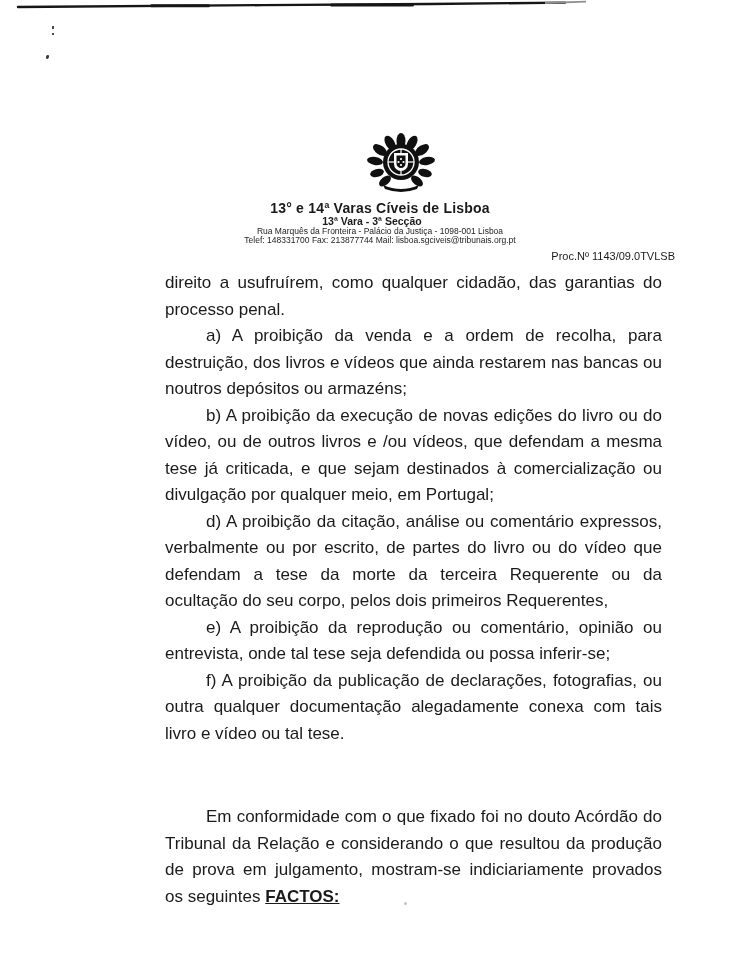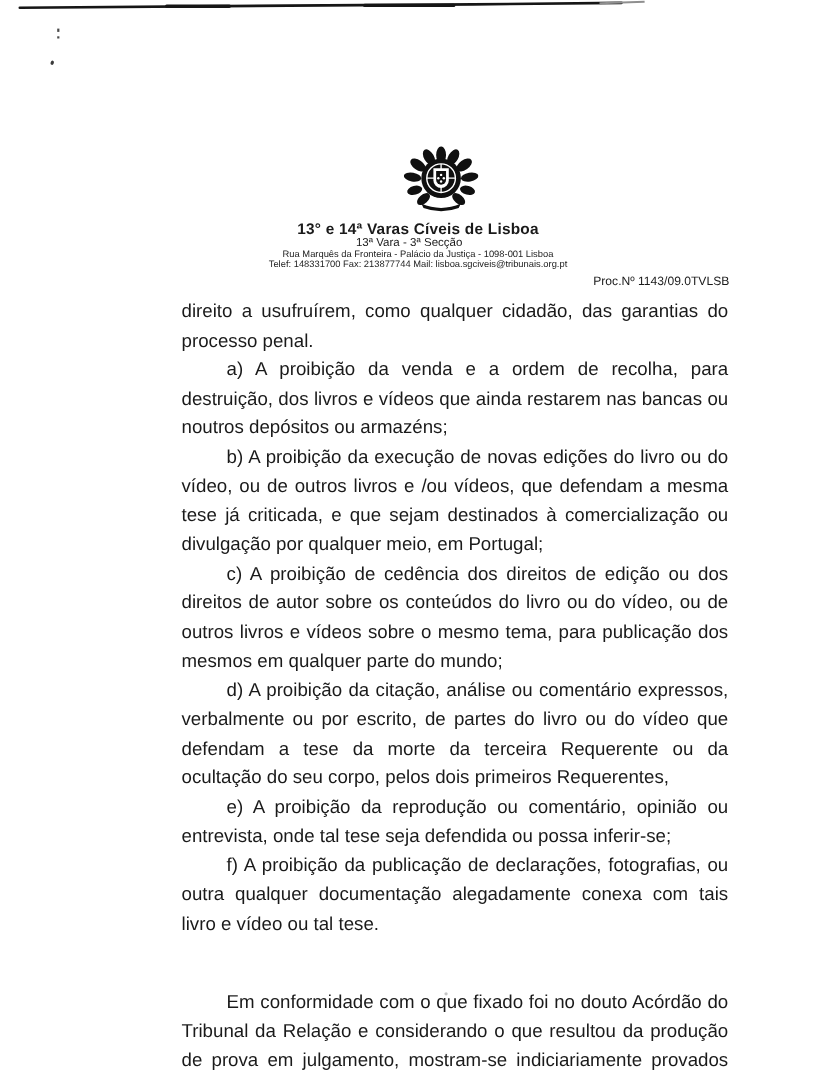--- a/index.html
+++ b/index.html
@@ -19,39 +19,39 @@
   .speck { position: absolute; background: #4a4a4a; }
   .speck.a { left: 52px; top: 26px; width: 2px; height: 3px; }
   .speck.b { left: 52px; top: 33px; width: 2px; height: 2px; }
   .speck.c { left: 46px; top: 55px; width: 3px; height: 4px; border-radius: 50%; background: #3a3a3a; transform: rotate(20deg); }
   .speck.d { left: 404px; top: 902px; width: 3px; height: 3px; background: #c4c4c4; border-radius: 50%; }
 
   
   .header { position: absolute; top: 0; left: 30px; width: 700px; text-align: center; }
   .emblem { position: absolute; top: 133px; left: 50%; margin-left: -13px; width: 68px; height: 60px; }
   .court-title   { position: absolute; top: 200px; left: 0; right: 0; font-size: 14px;   font-weight: bold; letter-spacing: 0.2px; }
-  .court-section { position: absolute; top: 215px; left: 0; right: 16px; font-size: 10.5px; font-weight: normal; }
+  .court-section { position: absolute; top: 215px; left: 0; right: 16px; font-size: 10.5px; font-weight: bold; }
   .court-address { position: absolute; top: 226px; left: 0; right: 0; font-size: 8.5px;  color: #222; }
   .court-contact { position: absolute; top: 235px; left: 0; right: 0; font-size: 8.5px;  color: #222; }
 
-  .proc-number { position: absolute; top: 250px; left: 0; width: 663px; text-align: right; font-size: 11px; }
+  .proc-number { position: absolute; top: 250px; left: 12px; width: 663px; text-align: right; font-size: 11px; }
 
   
   .content {
     position: absolute;
     top: 270px;
     left: 165px;
     width: 497px;
     font-size: 17px;
     line-height: 26.5px;
     text-align: justify;
   }
   .content p { margin: 0; }
   .content p.indent { text-indent: 41px; }
-  .content p.closing { margin-top: 45px; }
+  .content p.closing { margin-top: 57px; }
   .factos { font-weight: bold; text-decoration: underline; }
 </style>
 </head>
 <body>
 
 <div class="page">
 
   <svg class="scan-top" viewBox="0 0 750 14">
     <path d="M18,7 C120,5 300,5.5 430,4 C500,3.2 550,2.8 565,2.6" stroke="#161616" stroke-width="2.4" fill="none" stroke-linecap="round"></path>
     <rect x="150" y="4.2" width="60" height="3" rx="1.5" fill="#161616"></rect>
@@ -97,20 +97,19 @@
     <div class="court-address">Rua Marquês da Fronteira - Palácio da Justiça - 1098-001 Lisboa</div>
     <div class="court-contact">Telef: 148331700   Fax: 213877744 Mail: lisboa.sgciveis@tribunais.org.pt</div>
   </div>
 
   <div class="proc-number">Proc.Nº 1143/09.0TVLSB</div>
 
   <div class="content">
     <p>direito a usufruírem, como qualquer cidadão, das garantias do processo penal.</p>
     <p class="indent">a)  A proibição da venda e a ordem de recolha, para destruição, dos livros e vídeos que ainda restarem nas bancas ou noutros depósitos ou armazéns;</p>
     <p class="indent">b)  A proibição da execução de novas edições do livro ou do vídeo, ou de outros livros e /ou vídeos, que defendam a mesma tese já criticada, e que sejam destinados à comercialização ou divulgação por qualquer meio, em Portugal;</p>
-    <p class="indent">c)  A proibição de cedência dos direitos de edição ou dos direitos de autor sobre os conteúdos do livro ou do vídeo, ou de outros livros e vídeos sobre o mesmo tema, para publicação dos mesmos em qualquer parte do mundo;</p>
     <p class="indent">d) A proibição da citação, análise ou comentário expressos, verbalmente ou por escrito, de partes do livro ou do vídeo que defendam a tese da morte da terceira Requerente ou da ocultação do seu corpo, pelos dois primeiros Requerentes,</p>
     <p class="indent">e)  A proibição da reprodução ou comentário, opinião ou entrevista, onde tal tese seja defendida ou possa inferir-se;</p>
     <p class="indent">f) A proibição da publicação de declarações, fotografias, ou outra qualquer documentação alegadamente conexa com tais livro e vídeo ou tal tese.</p>
     <p class="indent closing"><span>Em conformidade com o que fixado foi no douto Acórdão do Tribunal da Relação e considerando o que resultou da produção de prova em julgamento, mostram-se indiciariamente provados os seguintes </span><span class="factos">FACTOS:</span></p>
   </div>
 
 </div>
 
 </body></html>

